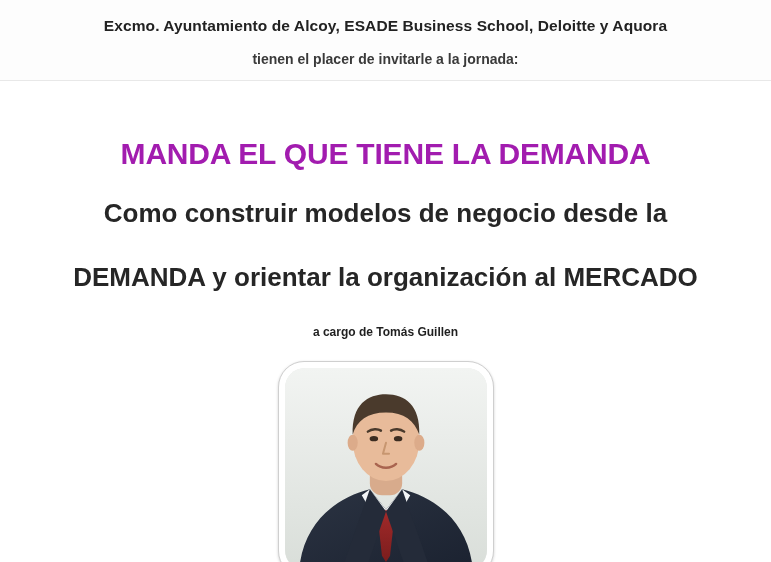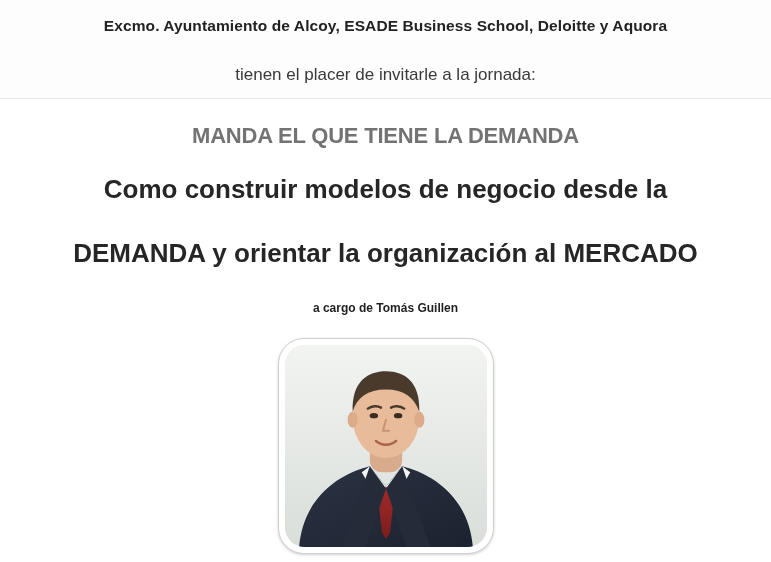--- a/index.html
+++ b/index.html
@@ -15,53 +15,54 @@
     overflow: hidden;
   }
   .invite {
     width: 771px;
     height: 562px;
     box-sizing: border-box;
     display: flex;
     flex-direction: column;
     align-items: center;
     background: #ffffff;
+    gap: 32px;
   }
   .header-band {
     width: 100%;
     box-sizing: border-box;
     padding: 17px 0 13px 0;
     background: #fdfdfd;
     border-bottom: 1px solid #e8e8e8;
     text-align: center;
   }
   .org-line {
     font-size: 15.5px;
     font-weight: bold;
     color: #222222;
     letter-spacing: 0.1px;
     line-height: 1.2;
   }
   .invite-line {
-    margin-top: 29px;
-    font-size: 17px;
-    font-weight: normal;
+    margin-top: 15px;
+    font-size: 14px;
+    font-weight: bold;
     color: #3a3a3a;
     line-height: 1.2;
   }
   .body-area {
     width: 100%;
     box-sizing: border-box;
     text-align: center;
     padding-top: 24px;
   }
   .main-title {
-    font-size: 22px;
+    font-size: 30px;
     font-weight: bold;
-    color: #737373;
+    color: #a21caf;
     letter-spacing: -0.2px;
     line-height: 1.15;
     margin: 0;
   }
   .subtitle {
     margin-top: 24px;
     font-size: 26px;
     font-weight: bold;
     color: #262626;
     line-height: 1.35;

